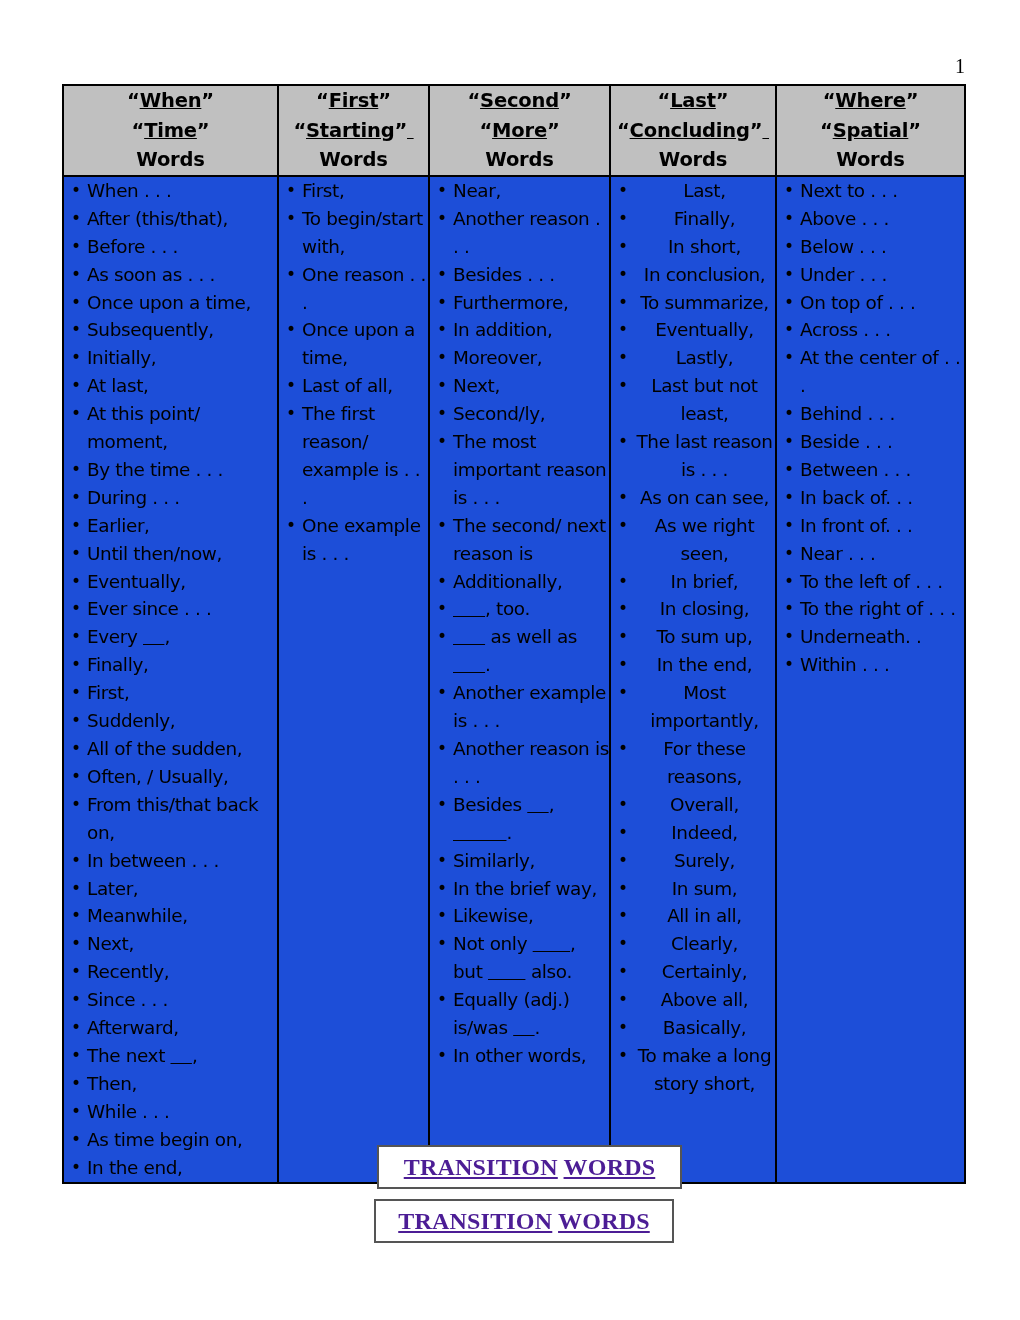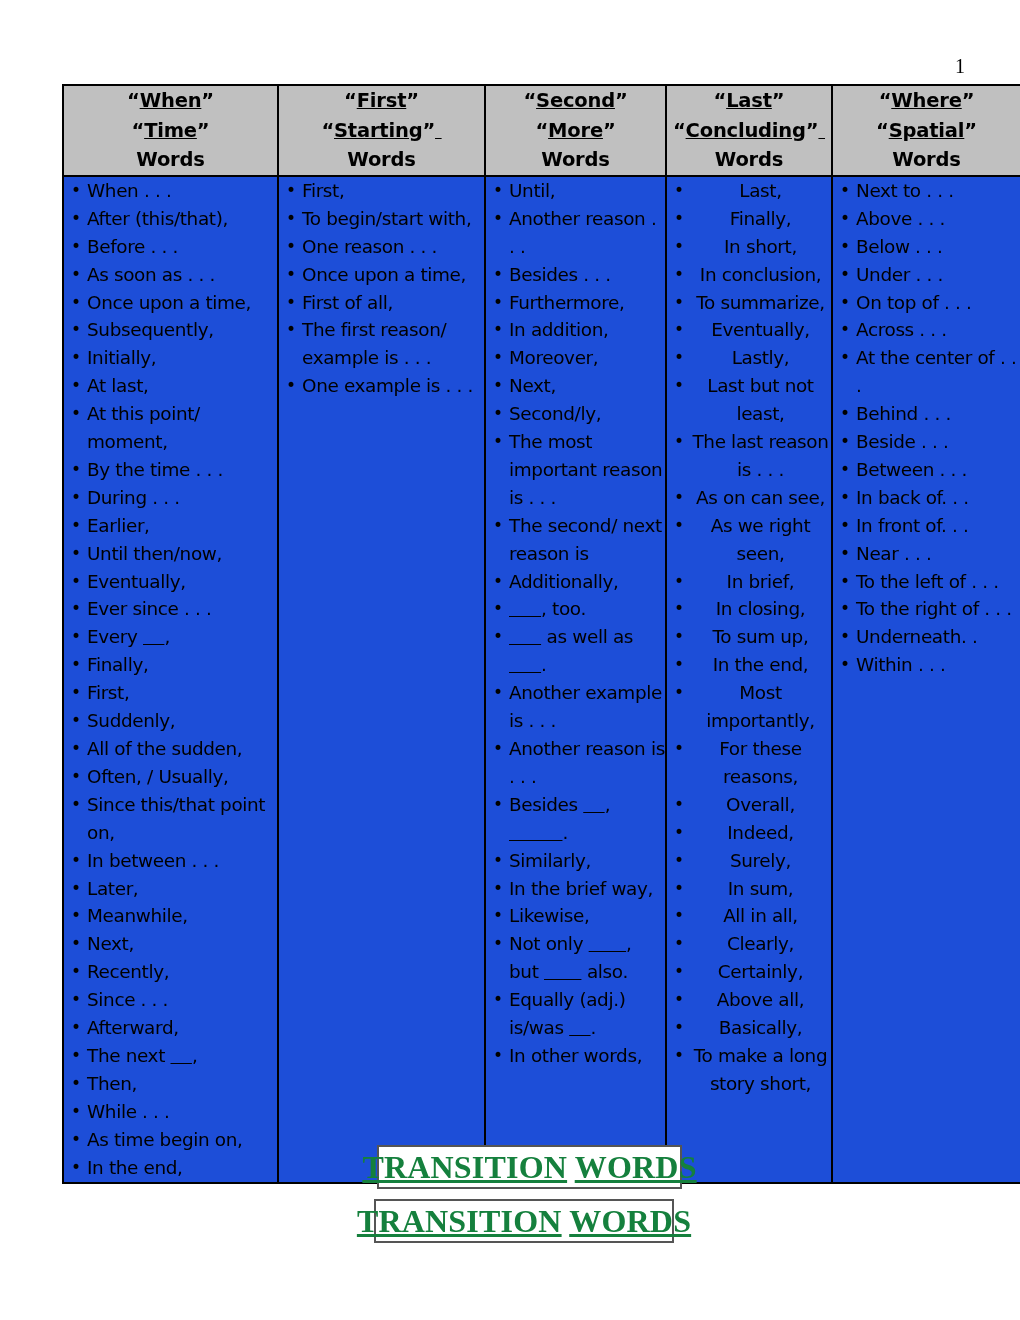--- a/index.html
+++ b/index.html
@@ -42,21 +42,21 @@
     border-collapse: collapse;
     table-layout: fixed;
   }
   .word-table td, .word-table th {
     border: 2px solid #000;
     vertical-align: top;
     padding: 0;
   }
 
   .col-1 { width: 215px; }
-  .col-2 { width: 207px; }
+  .col-2 { width: 151px; }
   .col-3 { width: 181px; }
   .col-4 { width: 166px; text-align: center; }
   .col-5 { width: 189px; }
 
   
   .head-cell {
     background: #c0c0c0;
     text-align: center;
     padding: 6px 4px 7px 4px;
     height: 82px;
@@ -115,22 +115,22 @@
     background: #ffffff;
     border: 2px solid #555;
     box-sizing: border-box;
     display: flex;
     align-items: center;
     justify-content: center;
   }
   .tw-box .tw-text {
     font-family: "Liberation Serif", serif;
     font-weight: bold;
-    font-size: 32px;
-    color: #15803d;
+    font-size: 24px;
+    color: #4c1d95;
     letter-spacing: 0.2px;
     white-space: nowrap;
   }
   .tw-box .tw-text span { text-decoration: underline; }
 
   #tw-box-upper {
     left: 377px;
     top: 1145px;
     width: 305px;
     height: 44px;
@@ -197,49 +197,49 @@
               <li>Earlier,</li>
               <li>Until then/now,</li>
               <li>Eventually,</li>
               <li>Ever since . . .</li>
               <li>Every <span class="blank">&nbsp;&nbsp;&nbsp;&nbsp;</span>,</li>
               <li>Finally,</li>
               <li>First,</li>
               <li>Suddenly,</li>
               <li>All of the sudden,</li>
               <li>Often, / Usually,</li>
-              <li>Since this/that point on,</li>
+              <li>From this/that back on,</li>
               <li>In between . . .</li>
               <li>Later,</li>
               <li>Meanwhile,</li>
               <li>Next,</li>
               <li>Recently,</li>
               <li>Since . . .</li>
               <li>Afterward,</li>
               <li>The next <span class="blank">&nbsp;&nbsp;&nbsp;&nbsp;</span>,</li>
               <li>Then,</li>
               <li>While . . .</li>
               <li>As time begin on,</li>
               <li>In the end,</li>
             </ul>
         </td>
         <td class="list-cell col-2">
           <ul class="wlist">
               <li>First,</li>
               <li>To begin/start with,</li>
               <li>One reason . . .</li>
               <li>Once upon a time,</li>
-              <li>First of all,</li>
+              <li>Last of all,</li>
               <li>The first reason/ example is . . .</li>
               <li>One example is . . .</li>
             </ul>
         </td>
         <td class="list-cell col-3">
           <ul class="wlist">
-              <li>Until,</li>
+              <li>Near,</li>
               <li>Another reason . . .</li>
               <li>Besides . . .</li>
               <li>Furthermore,</li>
               <li>In addition,</li>
               <li>Moreover,</li>
               <li>Next,</li>
               <li>Second/ly,</li>
               <li>The most important reason is . . .</li>
               <li>The second/ next reason is</li>
               <li>Additionally,</li>

